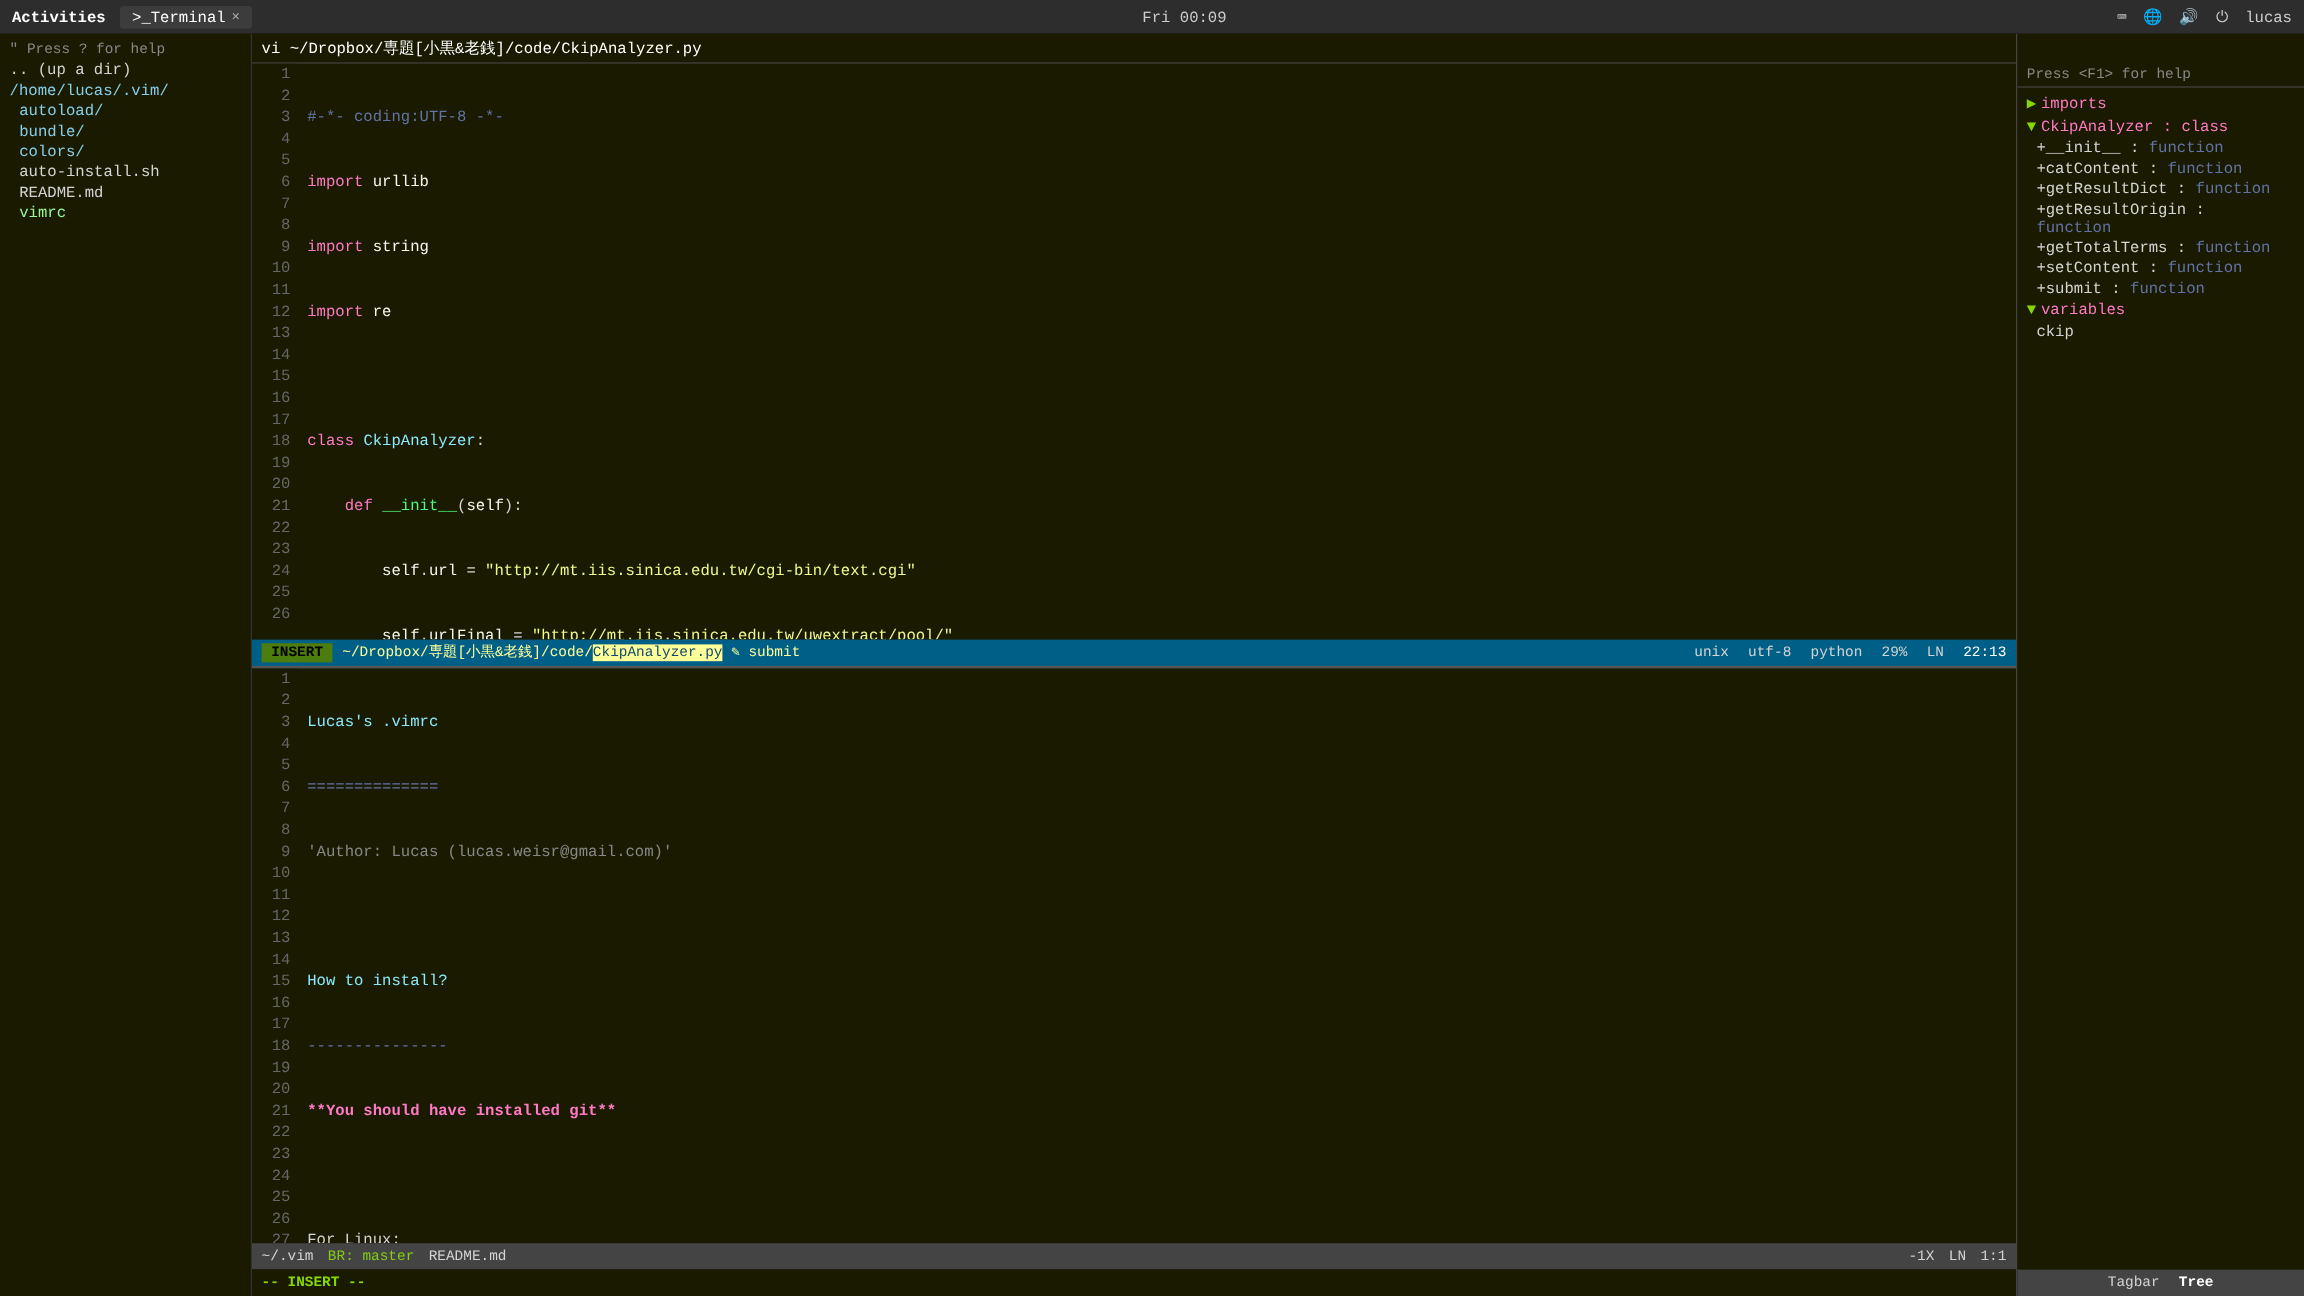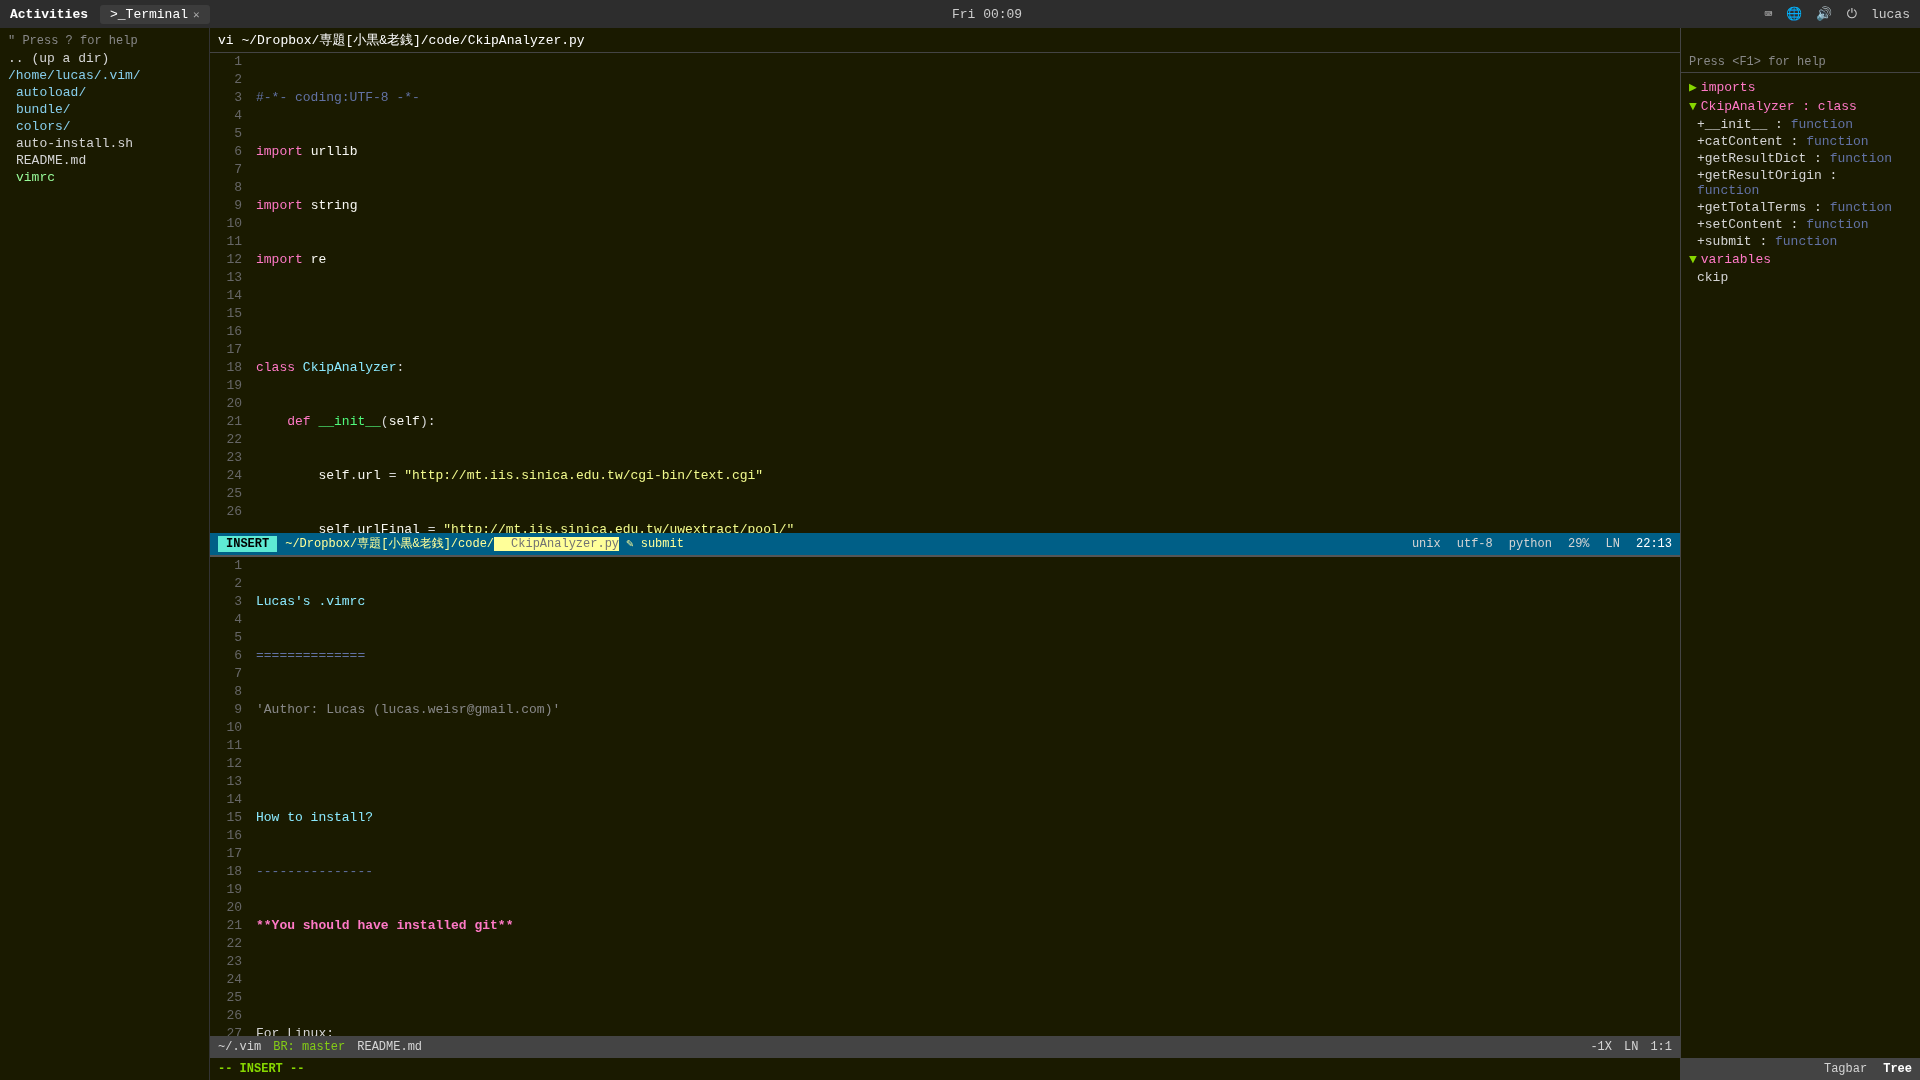--- a/index.html
+++ b/index.html
@@ -168,21 +168,21 @@
       background: #005f87;
       color: #fff;
       justify-content: space-between;
     }
     .status-bar-bottom {
       background: #444;
       color: #d4d4d4;
       justify-content: space-between;
     }
     .status-insert-mode {
-      background: #5eead4;
+      background: #4d7c0f;
       color: #000;
       padding: 1px 8px;
       font-weight: bold;
     }
     .status-right { display: flex; gap: 16px; align-items: flex-start; }
     .status-unix { color: #d4d4d4; }
     .status-utf { color: #d4d4d4; }
     .status-python { color: #d4d4d4; }
     .status-percent { color: #d4d4d4; }
     .status-ln { color: #d4d4d4; }
@@ -221,21 +221,21 @@
       cursor: pointer;
     }
     .tag-item .tag-type { color: #6272a4; }
     .tag-arrow { color: #87d700; margin-right: 4px; }
 
     #tagbar-bottom {
       height: 22px;
       background: #444;
       display: flex;
       align-items: center;
-      justify-content: flex-end;
+      justify-content: center;
       padding: 0 8px;
       gap: 16px;
     }
     .tagbar-tab {
       color: #d4d4d4;
       font-size: 12px;
       cursor: pointer;
     }
     .tagbar-tab.active { color: #fff; font-weight: bold; }
     .readme-bold { color: #ff79c6; font-weight: bold; }
@@ -337,21 +337,21 @@
           
           
           
           
         </div>
       </div>
 
       <div class="status-bar status-bar-top">
         <div style="display:flex;align-items:center;gap:8px;">
           <span class="status-insert-mode">INSERT</span>
-          <span style="color:#ff9;font-size:12px;">~/Dropbox/専題[小黒&amp;老銭]/code/<span style="color:#737373;background:#ff9;padding-left:17px;">CkipAnalyzer.py</span> ✎ submit</span>
+          <span style="color:#ff9;font-size:12px;">~/Dropbox/専題[小黒&amp;老銭]/code/<span style="color:#0c4a6e;background:#ff9;">CkipAnalyzer.py</span> ✎ submit</span>
         </div>
         <div class="status-right">
           <span class="status-unix">unix</span>
           <span class="status-utf">utf-8</span>
           <span class="status-python">python</span>
           <span class="status-percent">29%</span>
           <span class="status-ln">LN</span>
           <span>22:13</span>
         </div>
       </div>

